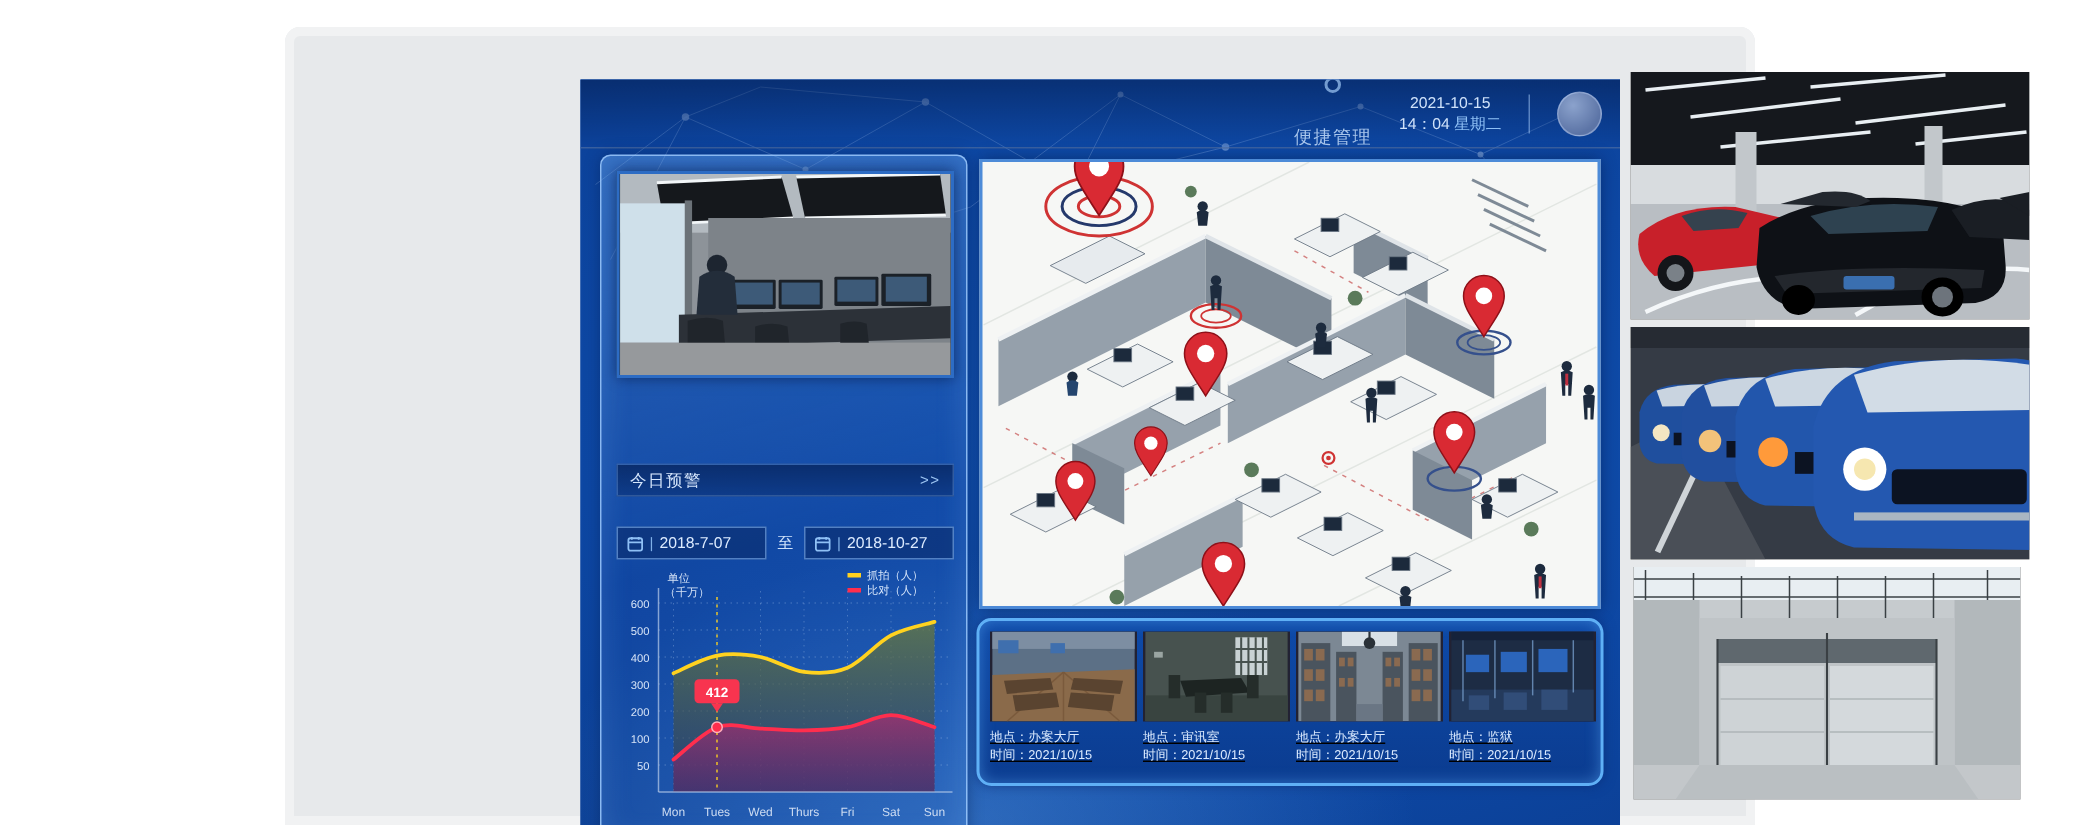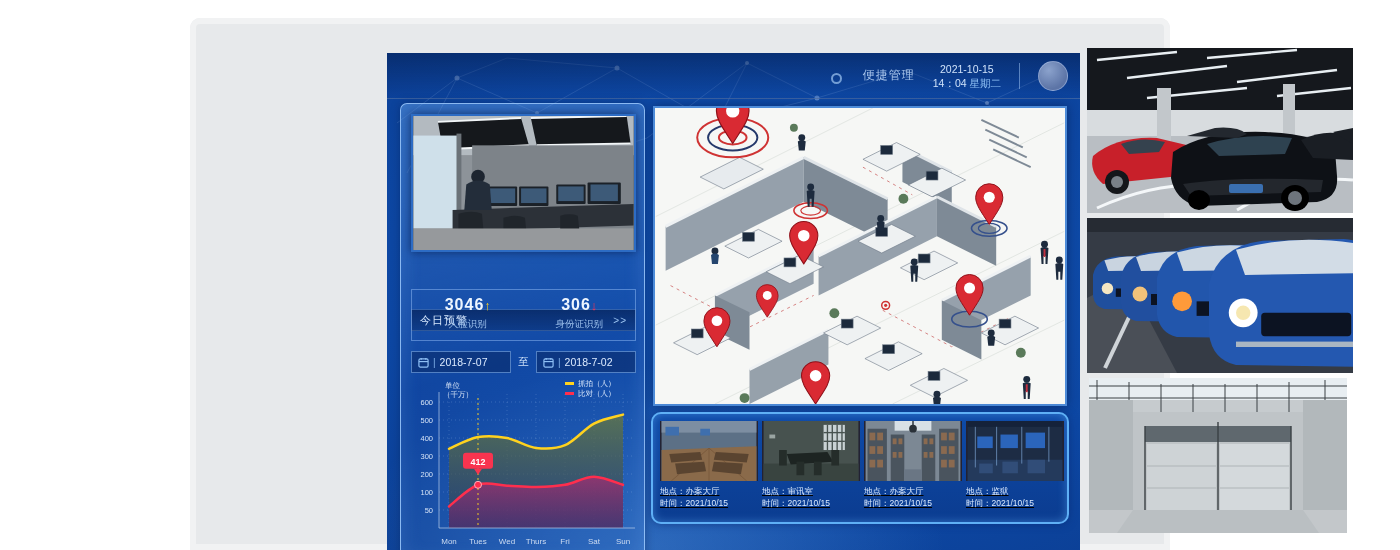--- a/index.html
+++ b/index.html
@@ -14,21 +14,21 @@
             radial-gradient(ellipse 420px 260px at 38% 96%, rgba(120,190,255,.30), rgba(120,190,255,0) 70%),
             radial-gradient(ellipse 700px 420px at 55% 45%, #1254b4 0%, #0d47a3 55%, #0a3a8c 100%),
             #0d47a3;
           overflow:hidden; }
   .net { position:absolute; left:0; top:0; width:100%; height:130px; opacity:.5; pointer-events:none; }
   .dash-header { position:absolute; left:0; top:0; width:100%; height:46px;
           display:flex; align-items:center; justify-content:flex-end; gap:18px;
           padding-right:12px;
           background:linear-gradient(180deg, rgba(5,30,80,.55), rgba(10,60,150,.15));
           border-bottom:1px solid rgba(150,190,245,.35); }
-  .logo { display:flex; align-items:flex-end; gap:21px; color:#a9c6ec; font-size:12px; letter-spacing:1px; }
+  .logo { display:flex; align-items:center; gap:21px; color:#a9c6ec; font-size:12px; letter-spacing:1px;flex-direction:column; }
   .logo-icon { width:11px; height:11px; border-radius:50%; border:2px solid #8fb6e6; opacity:.8; }
   .clockbox { text-align:center; color:#cfe2fa; font-size:10.5px; line-height:14px; }
   .clockbox .wk { color:#8fc0f5; }
   .hdr-divider { width:1px; height:26px; background:rgba(170,205,250,.5); }
   .avatar { width:30px; height:30px; border-radius:50%;
             background:radial-gradient(circle at 35% 30%, #8ba2cc, #5c74a6 70%);
             border:1px solid rgba(200,220,255,.4); }
   
   .lpanel { position:absolute; left:13px; top:50px; width:245px; height:460px;
             border:1px solid rgba(160,205,255,.85); border-radius:7px;
@@ -158,30 +158,20 @@
           <path d="M54,70 q12,-8 24,0 l2,26 h-28 z" fill="#232d3a"></path>
           <rect x="0" y="115" width="225" height="22" fill="#96999c"></rect>
         </svg>
       </div>
 
       <div class="sec-bar">
         <span class="sec-title">今日预警</span>
         <span class="sec-more">&gt;&gt;</span>
       </div>
 
-      <div class="stats-box">
-        <div class="stat">
-          <div><span class="stat-val">3046</span><span class="arrow-up">↑</span></div>
-          <div class="stat-label">人脸识别</div>
-        </div>
-        <div class="stat">
-          <div><span class="stat-val">306</span><span class="arrow-down">↓</span></div>
-          <div class="stat-label">身份证识别</div>
-        </div>
-      </div>
 
       <div class="date-row">
         <div class="date-pick">
           <svg width="11" height="11" viewBox="0 0 12 12">
             <rect x="1" y="2" width="10" height="9" rx="1.5" fill="none" stroke="#8fc0f5" stroke-width="1.3"></rect>
             <line x1="1" y1="5" x2="11" y2="5" stroke="#8fc0f5" stroke-width="1.3"></line>
             <line x1="3.5" y1="1" x2="3.5" y2="3" stroke="#8fc0f5" stroke-width="1.3"></line>
             <line x1="8.5" y1="1" x2="8.5" y2="3" stroke="#8fc0f5" stroke-width="1.3"></line>
           </svg>
           <span class="dsep">|</span>
@@ -189,21 +179,21 @@
         </div>
         <span class="range-sep">至</span>
         <div class="date-pick">
           <svg width="11" height="11" viewBox="0 0 12 12">
             <rect x="1" y="2" width="10" height="9" rx="1.5" fill="none" stroke="#8fc0f5" stroke-width="1.3"></rect>
             <line x1="1" y1="5" x2="11" y2="5" stroke="#8fc0f5" stroke-width="1.3"></line>
             <line x1="3.5" y1="1" x2="3.5" y2="3" stroke="#8fc0f5" stroke-width="1.3"></line>
             <line x1="8.5" y1="1" x2="8.5" y2="3" stroke="#8fc0f5" stroke-width="1.3"></line>
           </svg>
           <span class="dsep">|</span>
-          <span class="date-val">2018-7-02</span>
+          <span class="date-val">2018-10-27</span>
         </div>
       </div>
 
       <div class="chart-wrap">
         <svg id="chart-svg" viewBox="0 0 237 182" width="237" height="182">
             <defs>
               <linearGradient id="gA" x1="0" y1="0" x2="0" y2="1">
                 <stop offset="0%" stop-color="#6a7a3a" stop-opacity="0.75"></stop>
                 <stop offset="100%" stop-color="#2a3550" stop-opacity="0.55"></stop>
               </linearGradient>

